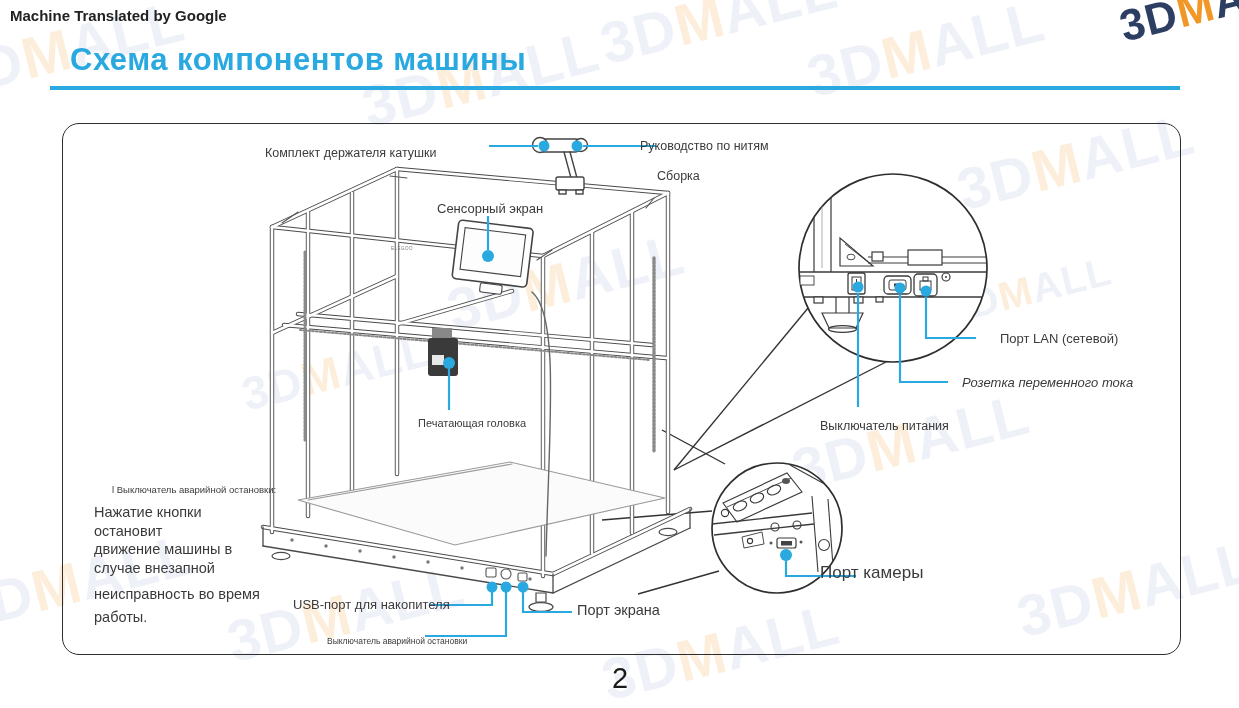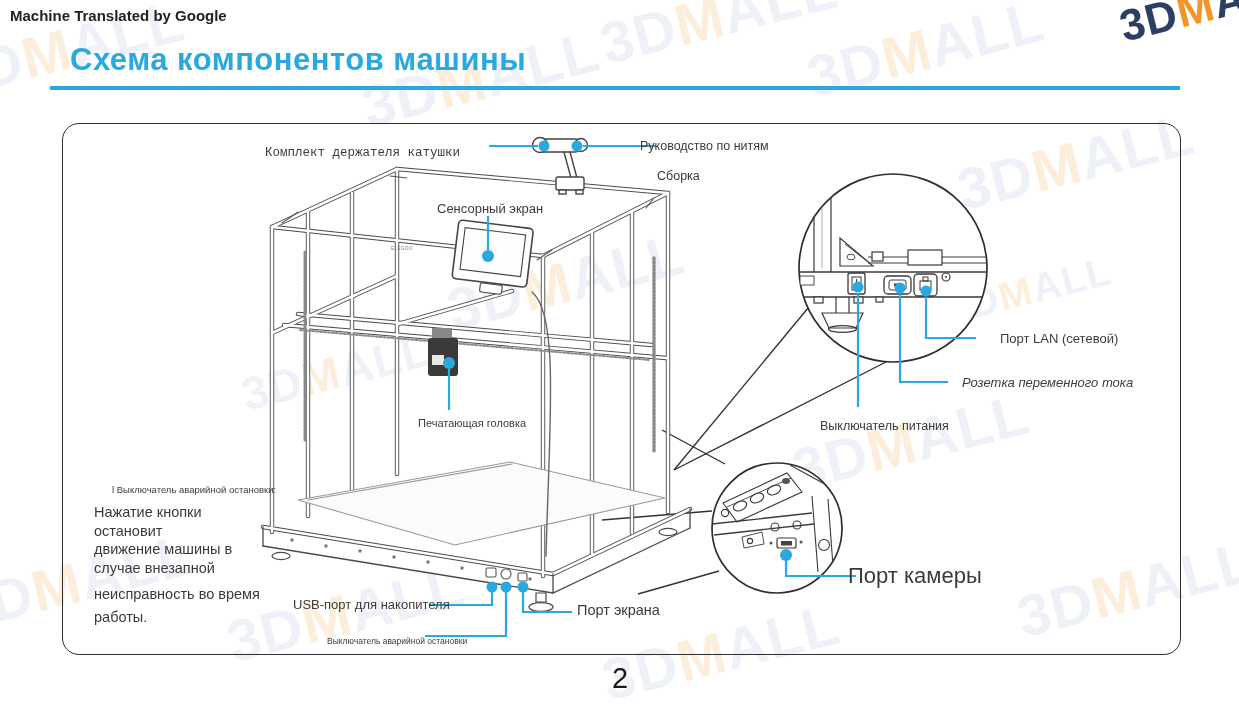--- a/index.html
+++ b/index.html
@@ -23,29 +23,29 @@
   .mt-note{position:absolute;left:10px;top:7px;font-size:15px;color:#222;font-weight:bold;}
   .title{position:absolute;left:70px;top:42px;margin:0;font-size:31px;font-weight:700;
          color:#29a9e0;letter-spacing:0.5px;}
   .title-rule{position:absolute;left:50px;top:86px;width:1130px;height:4px;background:#29a9e0;}
   
   .frame{position:absolute;left:62px;top:123px;width:1117px;height:530px;
          border:1.7px solid #2e2e2e;border-radius:17px;}
   .art{position:absolute;left:0;top:0;width:1239px;height:708px;}
   
   .lbl{position:absolute;font-size:12.5px;color:#3b3b3b;white-space:nowrap;}
-  .l-spool{left:265px;top:146px;font-family:Liberation Mono, monospace;}
+  .l-spool{left:265px;top:146px;}
   .l-guide{left:640px;top:139px;}
   .l-assembly{left:657px;top:169px;}
   .l-touch{left:437px;top:201px;font-size:13px;}
   .l-head{left:418px;top:417px;font-size:11px;}
   .l-lan{left:1000px;top:331px;font-size:13px;text-align:center;}
   .l-ac{left:962px;top:375px;font-size:13px;font-style:italic;}
   .l-power{left:820px;top:419px;}
-  .l-camera{left:848px;top:563px;font-size:22px;}
+  .l-camera{left:820px;top:563px;font-size:17px;}
   .l-usb{left:293px;top:597px;font-size:13px;}
   .l-screenport{left:577px;top:602px;font-size:14.5px;}
   .l-estop{left:302px;top:636px;font-size:8.5px;padding-left:25px;}
   .l-elegoo{left:391px;top:246px;font-size:4.5px;color:#777;letter-spacing:.5px;}
   
   .note{position:absolute;left:64px;top:484px;width:230px;}
   .note-h{font-size:9.5px;color:#3b3b3b;margin:0 0 8px 0;padding-left:48px;}
   .note-b{margin-left:30px;font-size:14.5px;line-height:18.5px;color:#3a3a3a;}
   .note-b .ln{display:block;}
   .note-b .ln.g1{margin-bottom:8px;}

